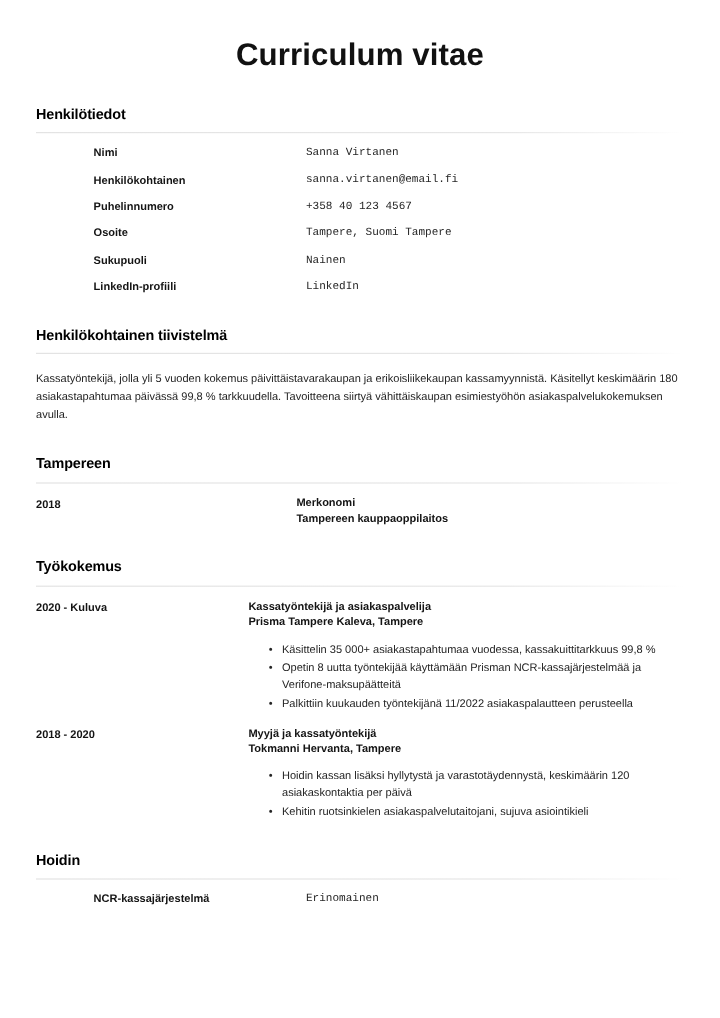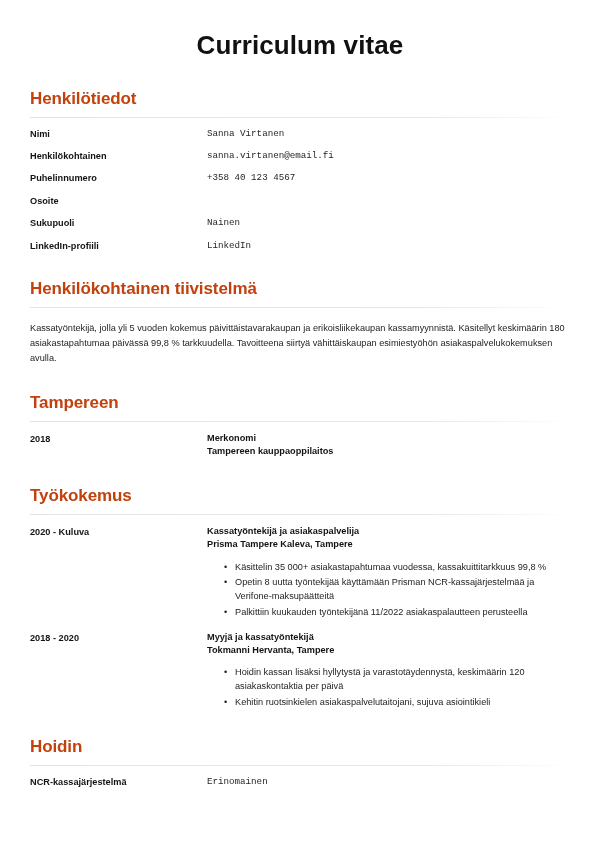--- a/index.html
+++ b/index.html
@@ -34,41 +34,42 @@
     margin: 0;
     padding-top: 29px;
     line-height: 1.25;
   }
 
   
   .section {
     margin-top: 26px;
   }
   .section-heading {
-    font-size: 17px;
-    font-weight: bold;
-    color: #c2410c;
+    font-size: 12px;
+    font-weight: bold;
+    color: #000000;
     margin: 0 0 7px 0;
     line-height: 1.3;
     letter-spacing: -0.1px;
   }
   .section-rule {
     height: 1px;
     width: 100%;
     background: linear-gradient(to right, #e3e3e3 0%, #e6e6e6 72%, #f7f7f7 92%, #ffffff 100%);
     margin-bottom: 10px;
   }
 
   
   .kv-row {
     display: flex;
     align-items: center;
     margin-bottom: 10px;
     font-size: 9.2px;
     line-height: 1.35;
+    margin-left: 48px;
   }
   .kv-row:last-child { margin-bottom: 0; }
   .kv-label {
     width: 177px;
     flex: 0 0 177px;
     font-weight: bold;
     color: #141414;
   }
   .kv-value {
     flex: 1 1 auto;
@@ -133,21 +134,21 @@
   .bullets li .bullet-dot {
     position: absolute;
     left: 0;
     top: 0;
     line-height: 1.5;
     color: #242424;
     font-size: 9.2px;
   }
   .entry.with-bullets { margin-bottom: 11px; }
 
-  .section-edu .entry { margin-bottom: 0; }
+  .section-edu .entry { margin-bottom: 0; gap: 40px; }
 </style>
 </head>
 <body>
 
 <div class="page">
 
   <h1 class="doc-title">Curriculum vitae</h1>
 
   <section class="section">
     <h2 class="section-heading">Henkilötiedot</h2>
@@ -160,20 +161,21 @@
       <div class="kv-row">
         <div class="kv-label">Henkilökohtainen</div>
         <div class="kv-value">sanna.virtanen@email.fi</div>
       </div>
       <div class="kv-row">
         <div class="kv-label">Puhelinnumero</div>
         <div class="kv-value">+358 40 123 4567</div>
       </div>
       <div class="kv-row">
         <div class="kv-label">Osoite</div>
+        <div class="kv-value">Tampere, Suomi Tampere</div>
       </div>
       <div class="kv-row">
         <div class="kv-label">Sukupuoli</div>
         <div class="kv-value">Nainen</div>
       </div>
       <div class="kv-row">
         <div class="kv-label">LinkedIn-profiili</div>
         <div class="kv-value">LinkedIn</div>
       </div>
     </div>

